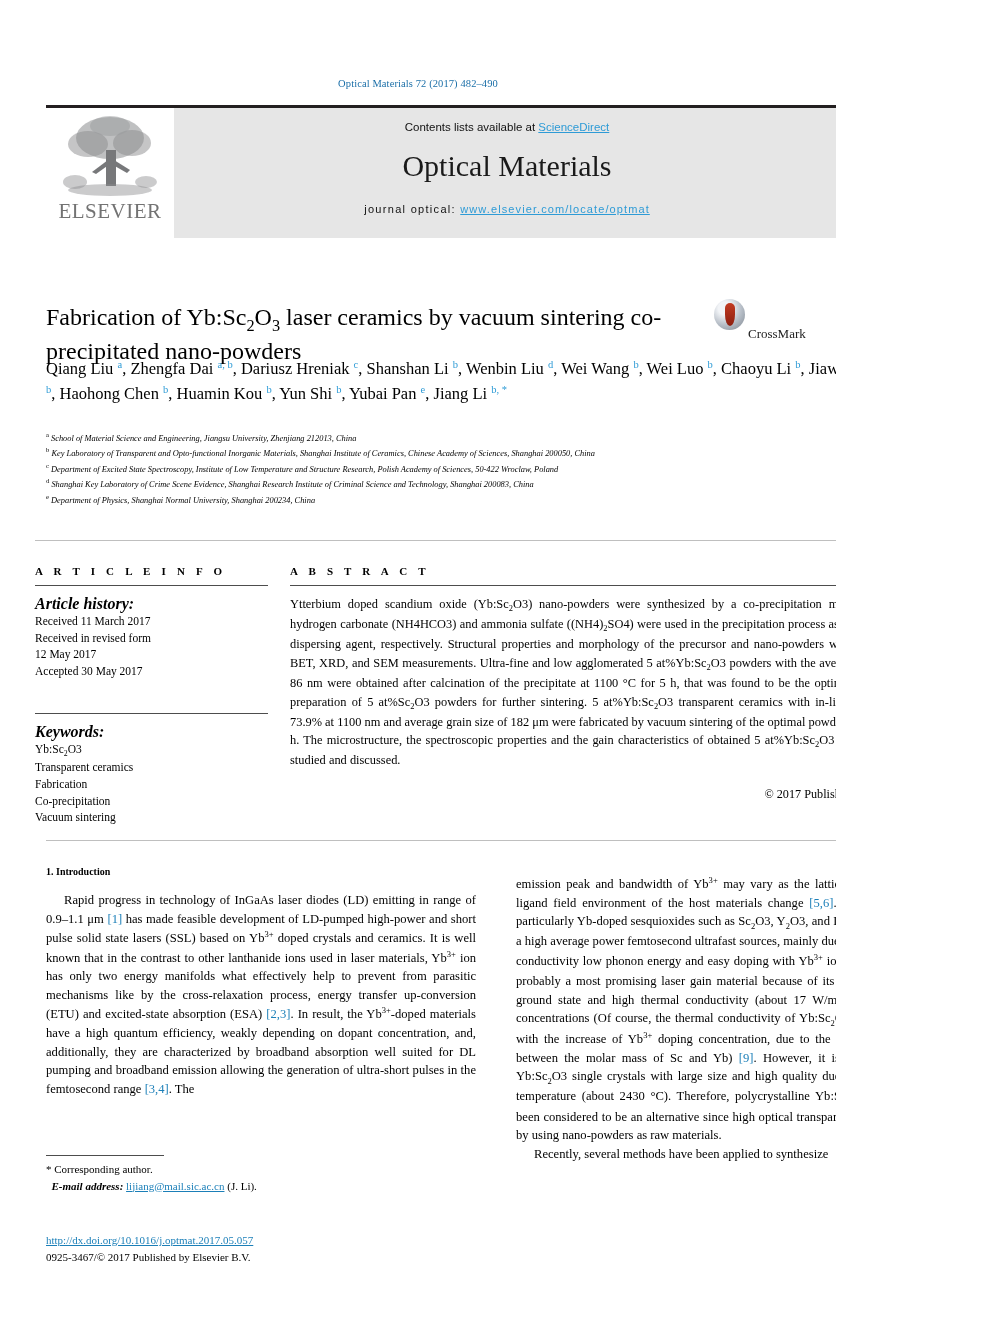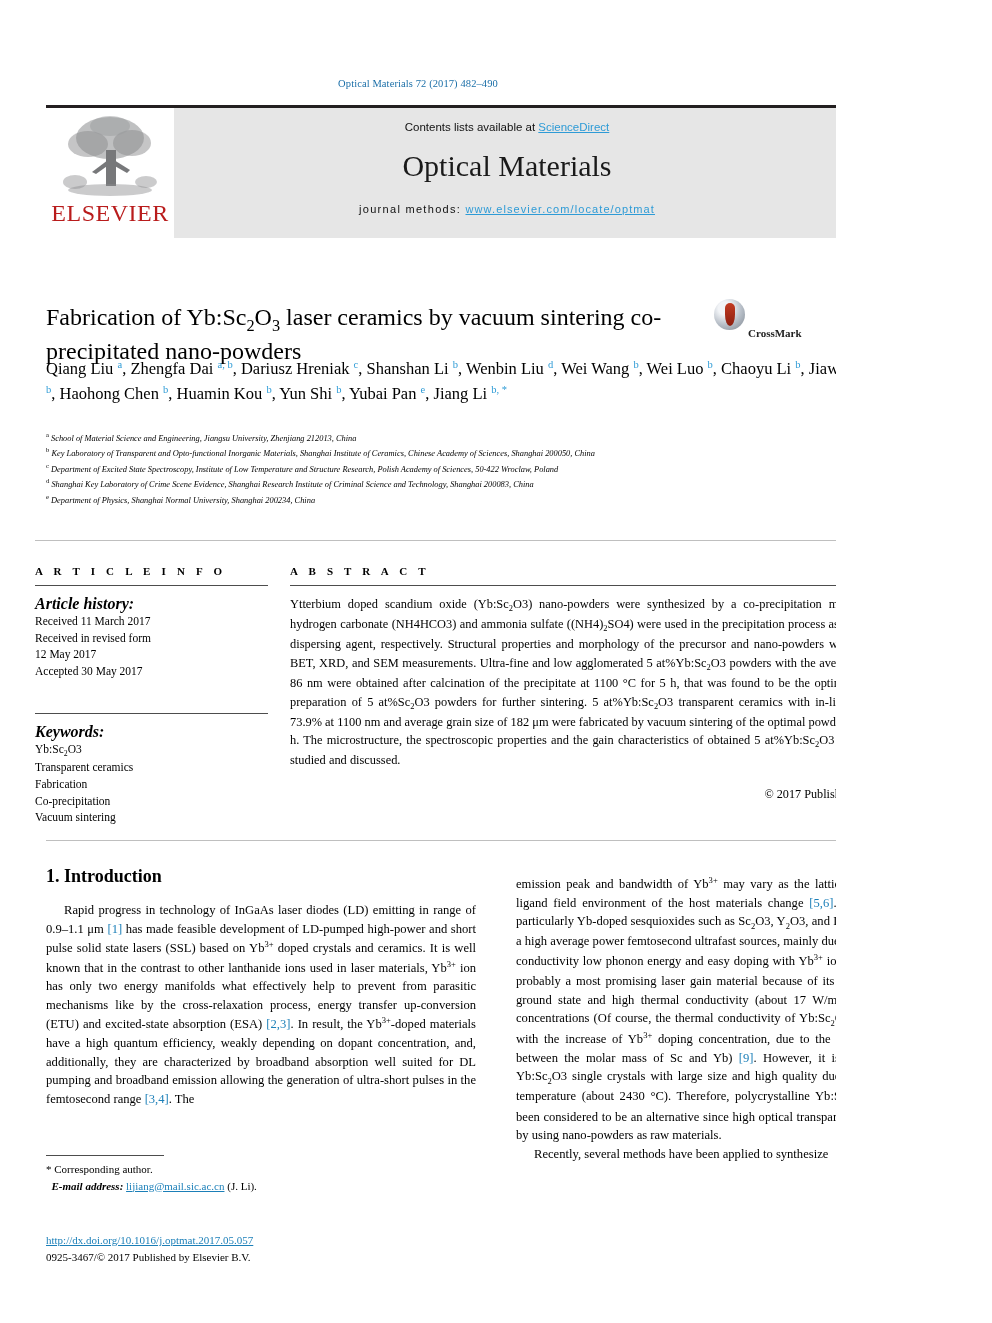--- a/index.html
+++ b/index.html
@@ -47,22 +47,22 @@
     display: flex;
     flex-direction: column;
     align-items: center;
     justify-content: flex-start;
     padding-top: 4px;
     box-sizing: border-box;
   }
   .tree-svg { display:block; }
   .elsevier-word {
     font-family: "Liberation Serif", serif;
-    color: #b91c1c;
-    font-size: 24px;
+    color: #737373;
+    font-size: 21px;
     letter-spacing: .5px;
     line-height: 1;
     margin-top: 1px;
   }
   .banner-mid {
     flex: 1 1 auto;
     background: #e6e6e6;
     position: relative;
   }
   .contents-line {
@@ -167,21 +167,21 @@
     flex: 0 0 31px;
   }
   .cm-badge::after {
     content:"";
     position:absolute; left:50%; top:4px; transform:translateX(-50%);
     width:10px; height:23px; border-radius: 5px 5px 50% 50%;
     background: linear-gradient(180deg,#c23b22,#8d1f10);
   }
   .cm-text {
     font-family: "Liberation Serif", serif;
-    font-size: 11px; font-weight: bold; color: #222; line-height:1;margin-top:39px;
+    font-size: 13px; font-weight: normal; color: #222; line-height:1;margin-top:39px;
   }
 
   
   .authors {
     position: absolute;
     left: 46px; top: 356px;
     width: 840px;
     font-size: 16.5px;
     line-height: 1.52;
   }
@@ -236,21 +236,21 @@
   }
   .cols {
     position: absolute;
     left: 46px; top: 866px;
     width: 900px;
     display: flex;
     gap: 40px;
   }
   .col { width: 430px; flex: 0 0 430px; }
   .h1 {
-    font-size: 18px; font-weight: bold; margin: 0 0 14px 0;
+    font-size: 10px; font-weight: bold; margin: 0 0 14px 0;
     font-family: "Liberation Serif", serif;
   }
   .para {
     font-size: 12.6px;
     line-height: 1.47;
     text-align: justify;
     margin: 0;
     text-indent: 18px;
   }
   .para.cont { text-indent: 0; margin-top: 8px; }
@@ -311,21 +311,21 @@
         </span>
         <div class="elsevier-word">ELSEVIER</div>
       </div>
 
       <div class="banner-mid">
         <div class="contents-line">
           <span>Contents lists available at </span><a class="sd-link" href="#">ScienceDirect</a>
         </div>
         <div class="journal-name">Optical Materials</div>
         <div class="homepage-line">
-          <span>journal methods: </span><a class="url" href="#">www.elsevier.com/locate/optmat</a>
+          <span>journal optical: </span><a class="url" href="#">www.elsevier.com/locate/optmat</a>
         </div>
       </div>
 
       <div class="cover-block">
         <div class="cover">
           <div class="cv-logo"></div>
           <div class="cv-t1">Optical</div>
           <div class="cv-t2">Materials</div>
           <div class="cv-sub"></div>
           <div class="cv-auth"></div>

